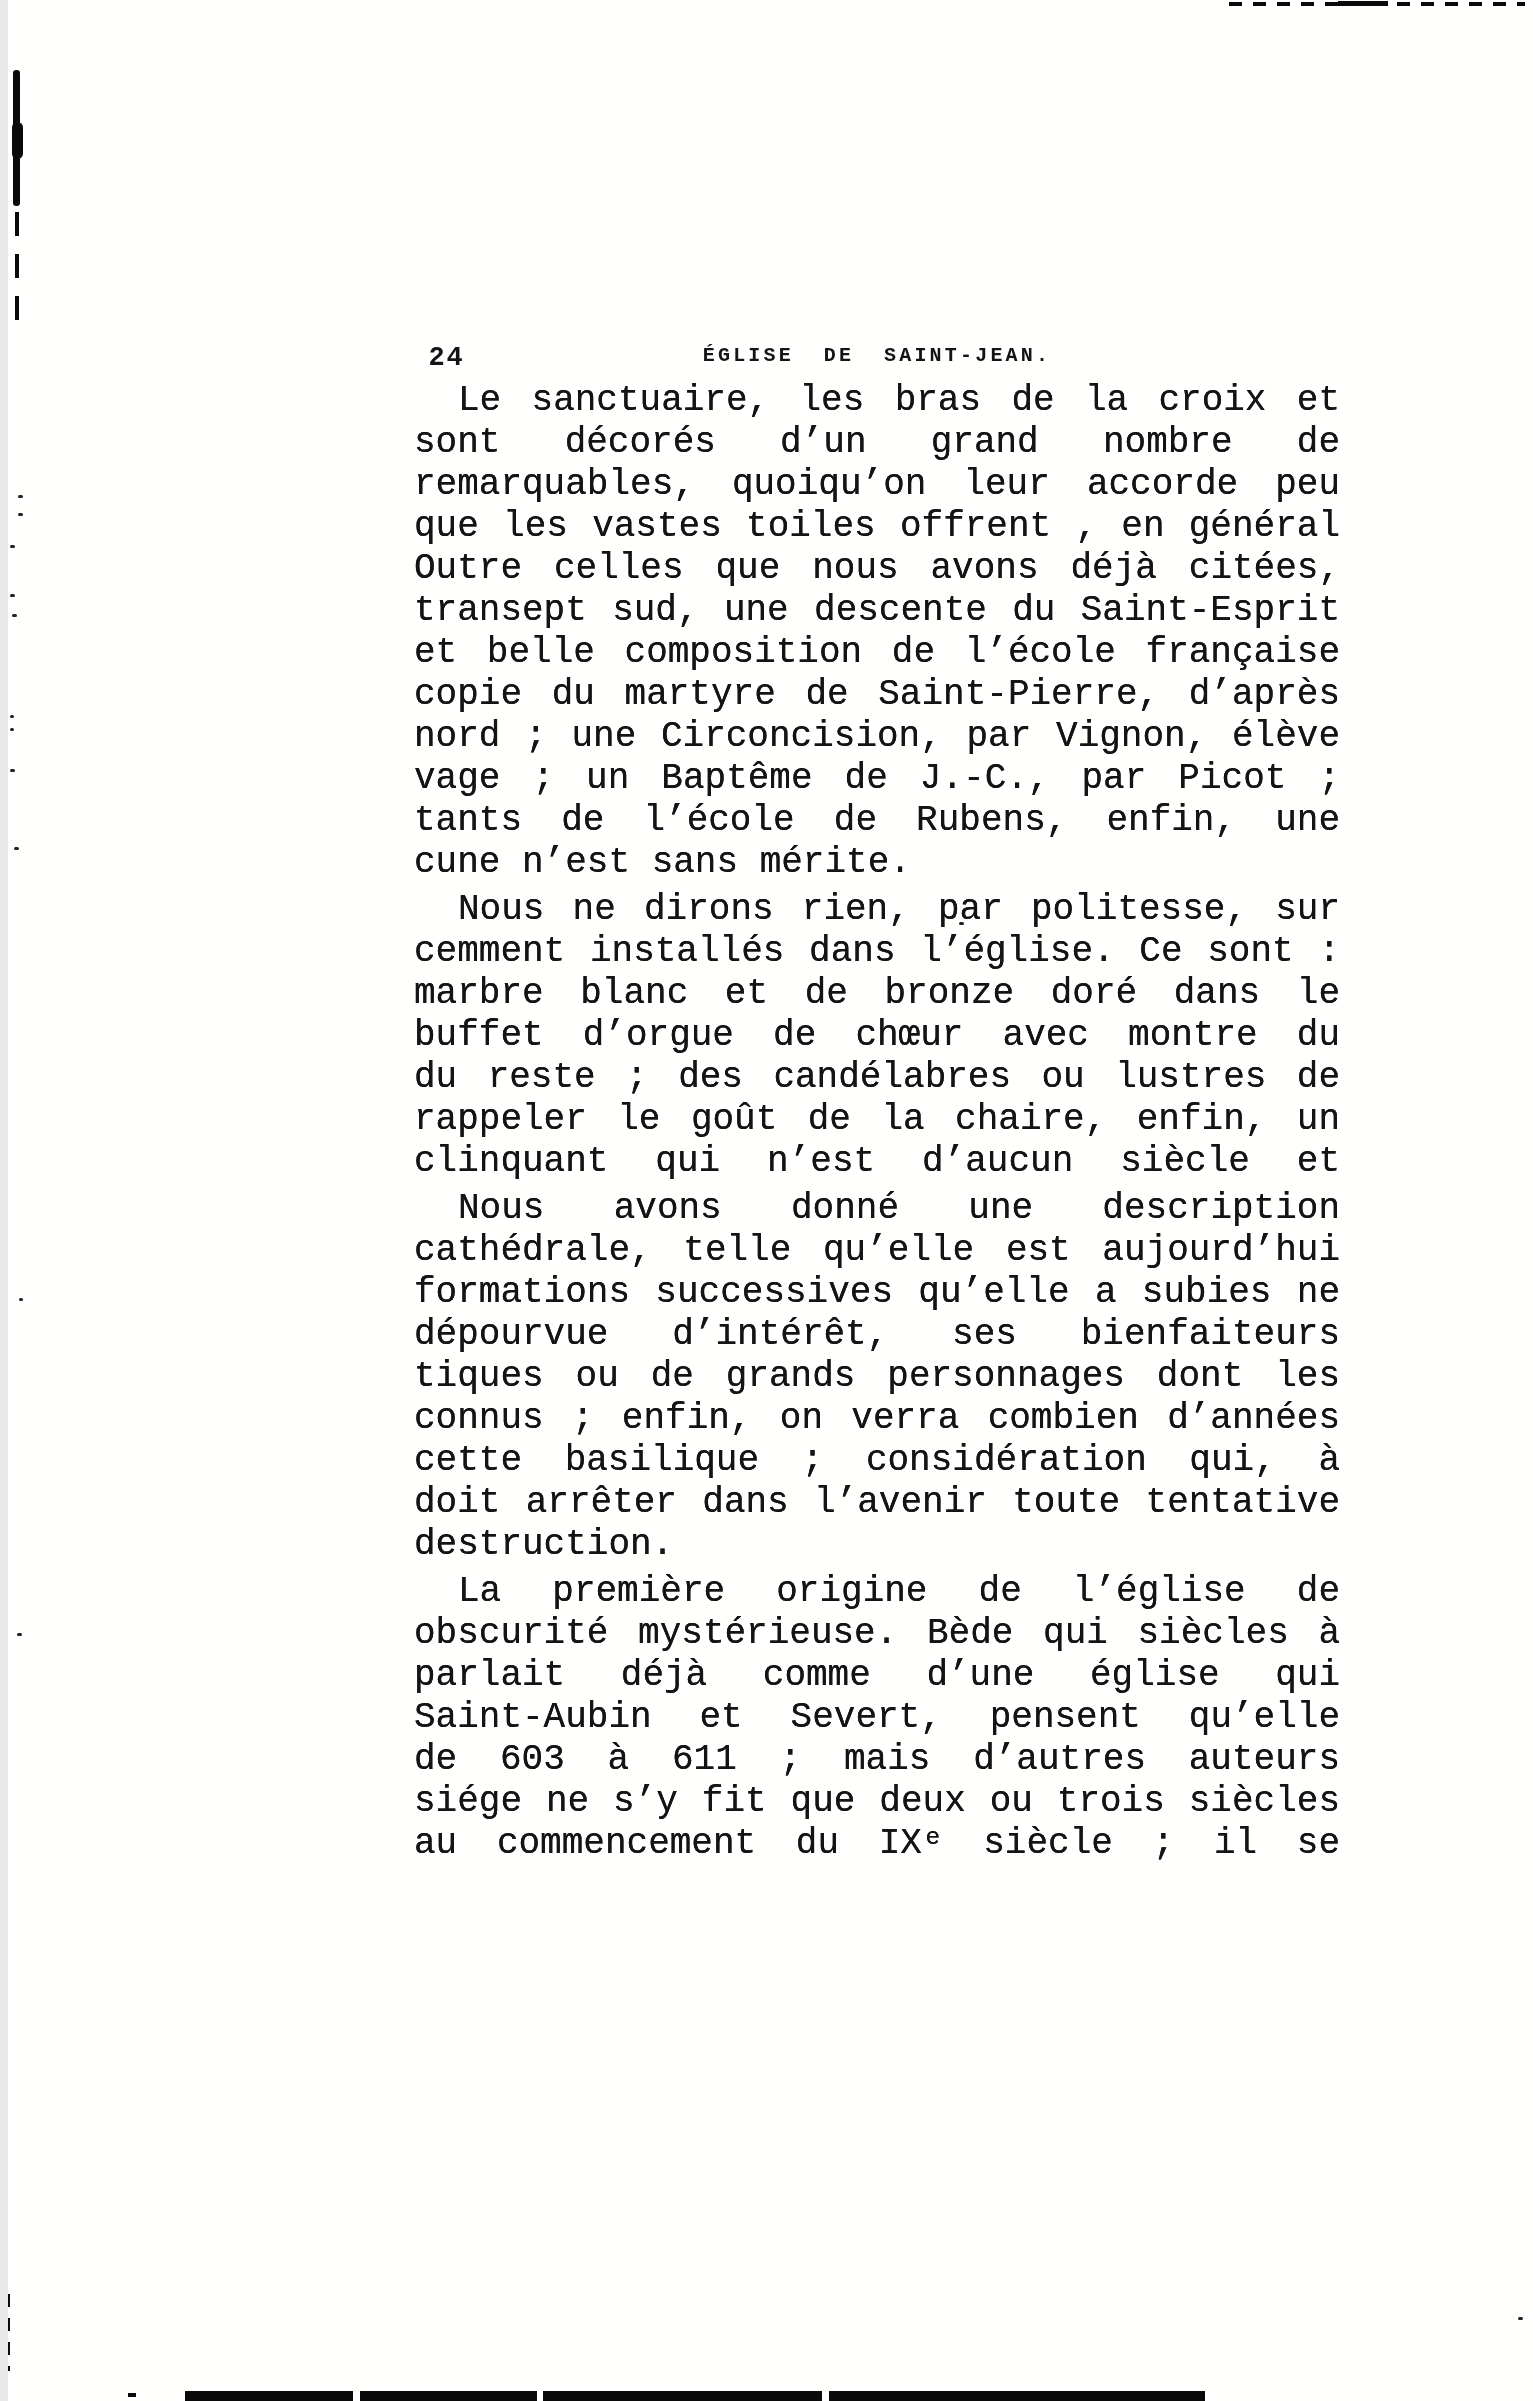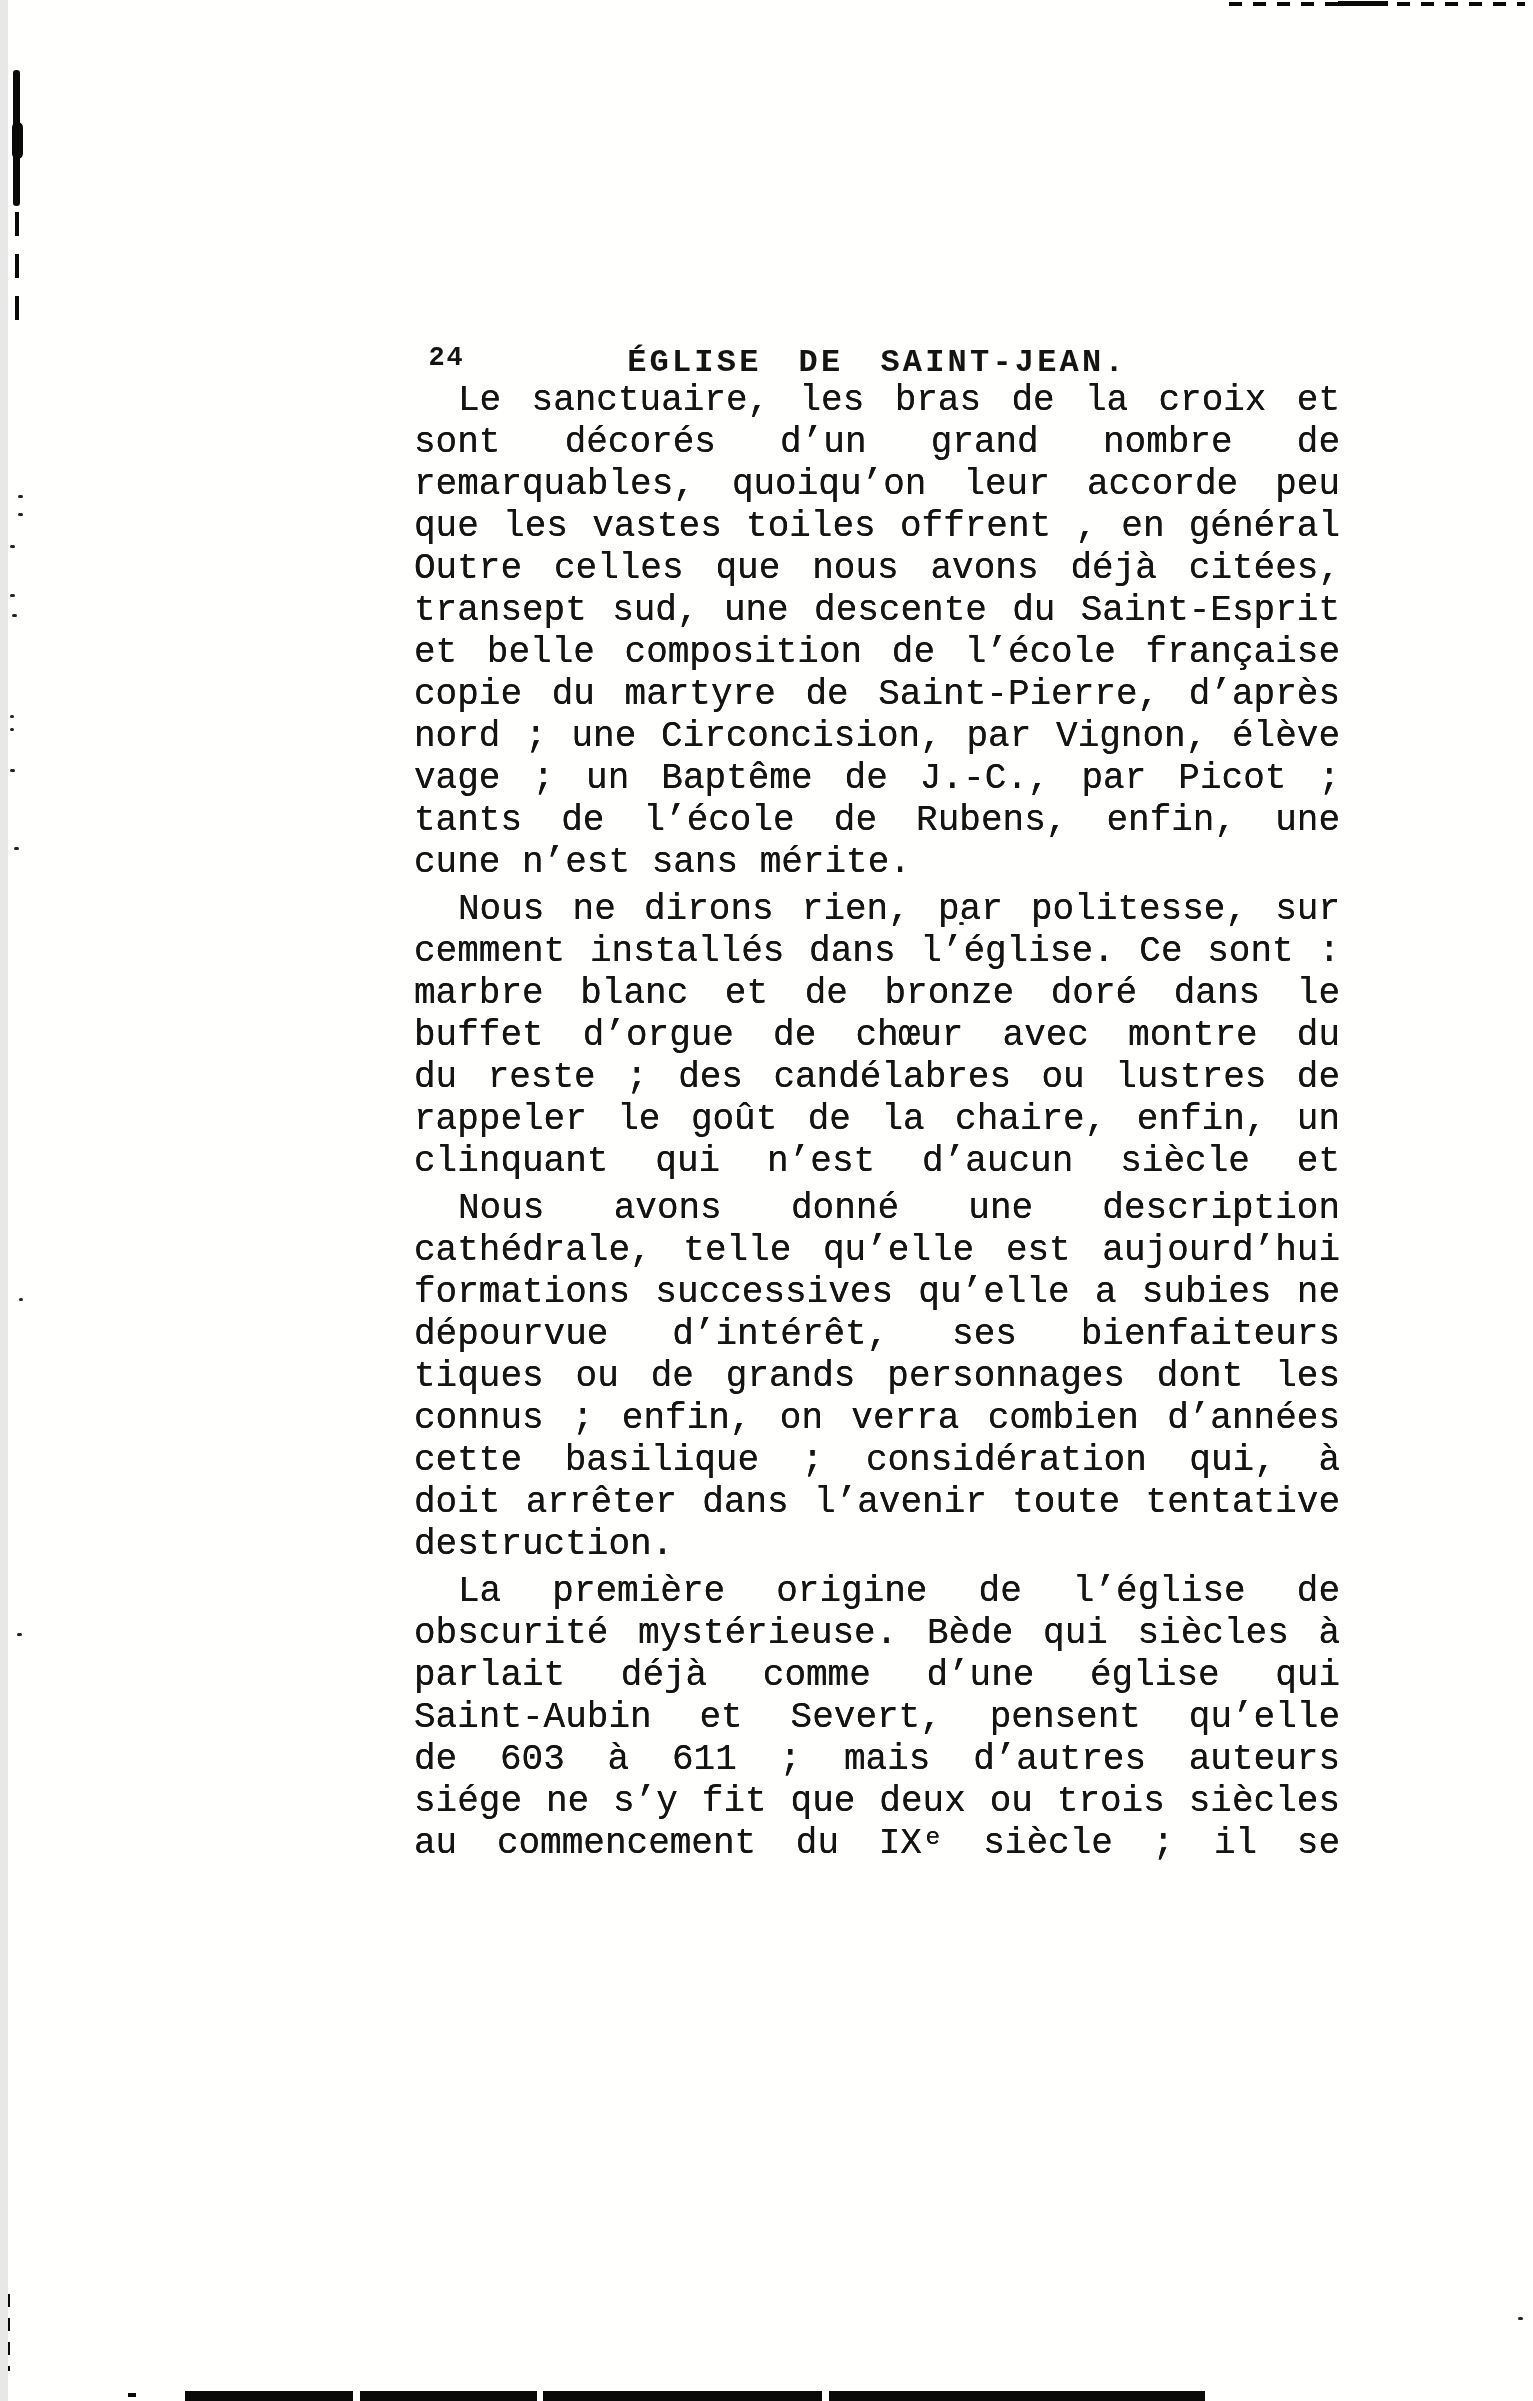--- a/index.html
+++ b/index.html
@@ -16,21 +16,21 @@
   .running-head{
     position:absolute;left:406px;top:341px;width:926px;height:42px;
   }
   .page-number{
     position:absolute;left:14.6px;top:1.6px;
     font-size:27px;font-weight:700;letter-spacing:1.6px;
   }
   .running-title{
     position:absolute;left:0;top:3.2px;width:100%;
     text-align:center;
-    font-size:32px;font-weight:700;
+    font-size:20px;font-weight:700;
     letter-spacing:3.2px;word-spacing:14.6px;
   }
   
   .page-text{
     position:absolute;left:406px;top:380px;width:926px;
     font-size:36px;line-height:42px;
     text-shadow:0 0 0.5px #1a1a1a;
   }
   .para{margin:0 0 0 0;}
   .para + .para{margin-top:4.9px;}

